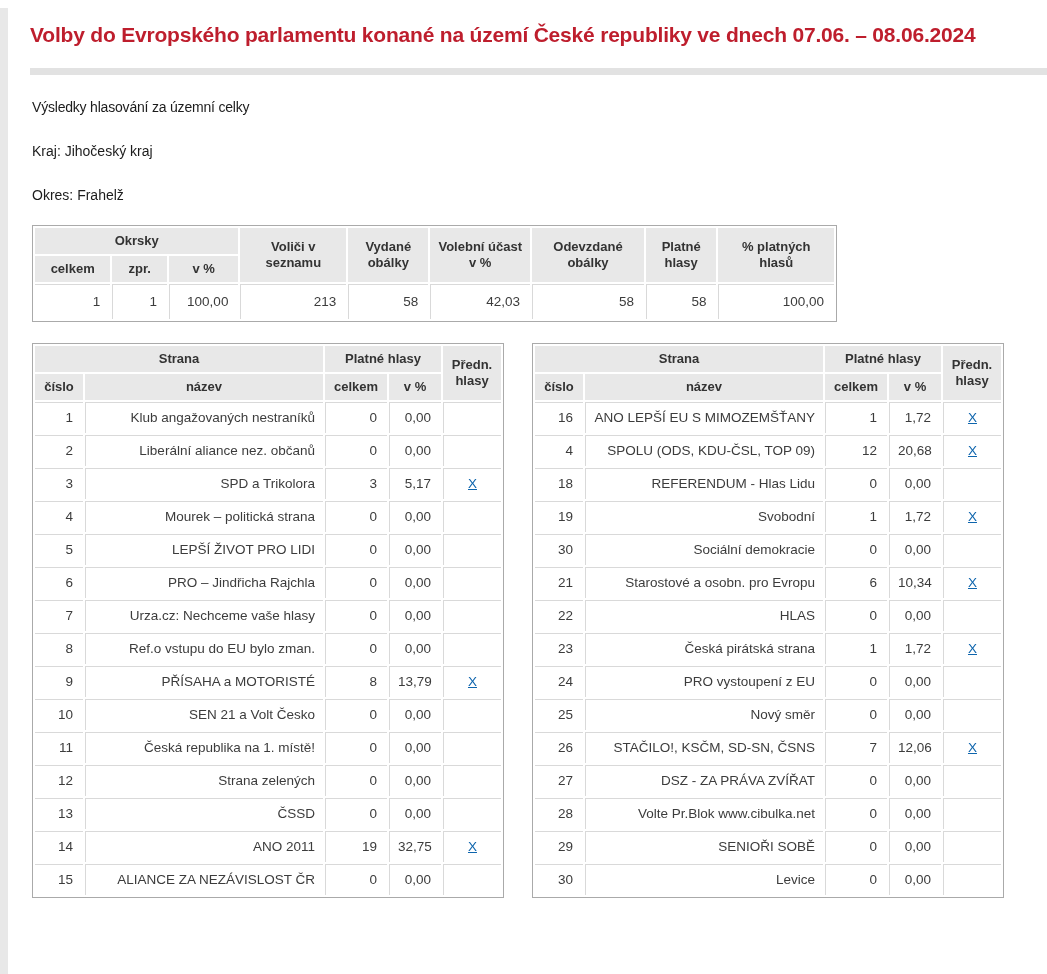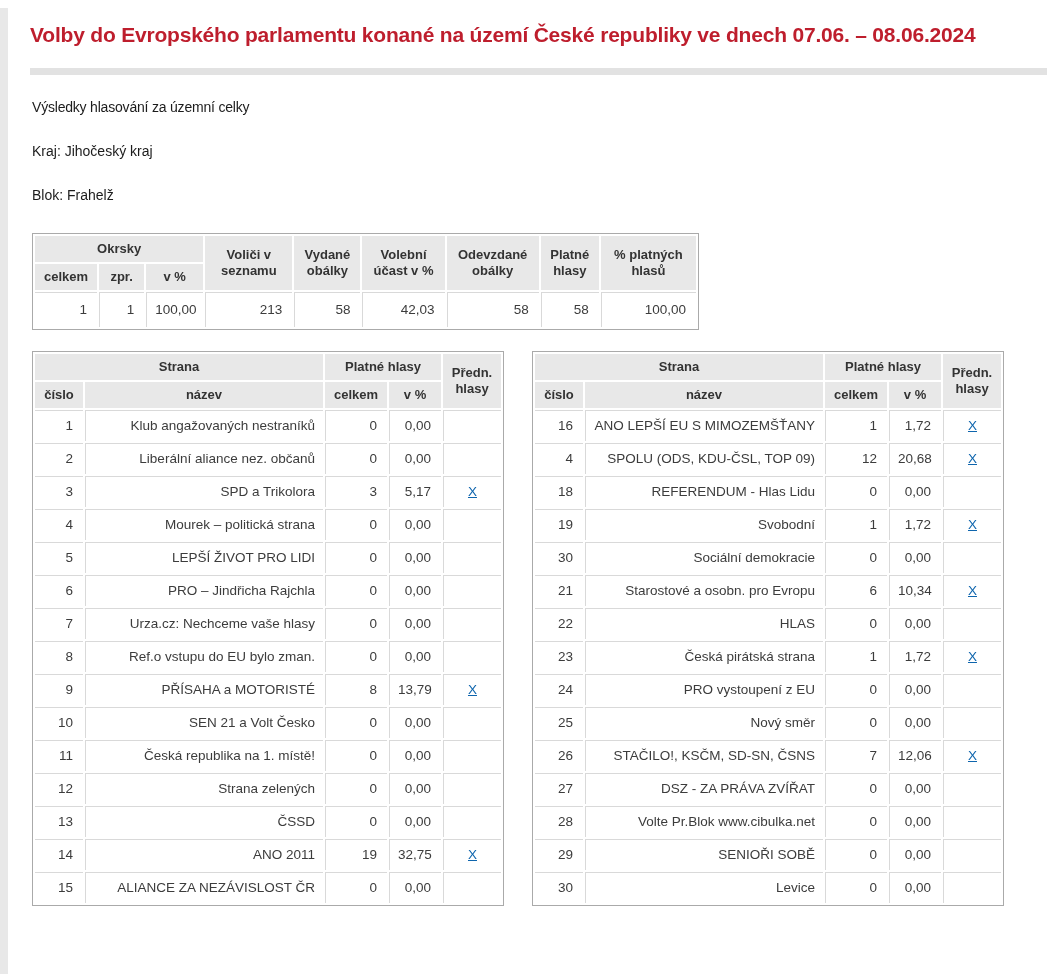--- a/index.html
+++ b/index.html
@@ -60,41 +60,41 @@
   td:not(:first-child){border-left:1px solid var(--inner-line);}
   thead th{border:none;}
   .cell-num{text-align:right;padding-right:10px;}
   .cell-name{text-align:right;}
   .cell-x{text-align:center;}
   .cell-x a{
     color:var(--link-blue);text-decoration:underline;
     font-size:13.5px;font-weight:400;
   }
 
-  .summary-table{margin:30px 0 0 2px;width:667px;}
+  .summary-table{margin:22px 0 0 2px;width:805px;}
   .summary-table td{padding-top:9px;padding-bottom:9px;}
 
   .party-tables{display:flex;gap:28px;margin:21px 0 0 2px;}
   .party-table{width:472px;align-self:flex-start;}
 </style>
 </head>
 <body>
 
 <div class="left-gutter"></div>
 
 <main class="content">
 
   <h1 class="page-title">Volby do Evropského parlamentu konané na území České republiky ve dnech 07.06. – 08.06.2024</h1>
 
   <div class="divider"></div>
 
   <h2 class="section-heading">Výsledky hlasování za územní celky</h2>
 
   <p class="geo-line"><span>Kraj:</span> <span>Jihočeský kraj</span></p>
-  <p class="geo-line"><span>Blok:</span> <span>Frahelž</span></p>
+  <p class="geo-line"><span>Okres:</span> <span>Frahelž</span></p>
 
   <table class="summary-table">
     <colgroup>
       <col style="width:62px">
         <col style="width:45px">
         <col style="width:57px">
       <col style="width:87px">
         <col style="width:66px">
         <col style="width:82px">
       <col style="width:92px">

